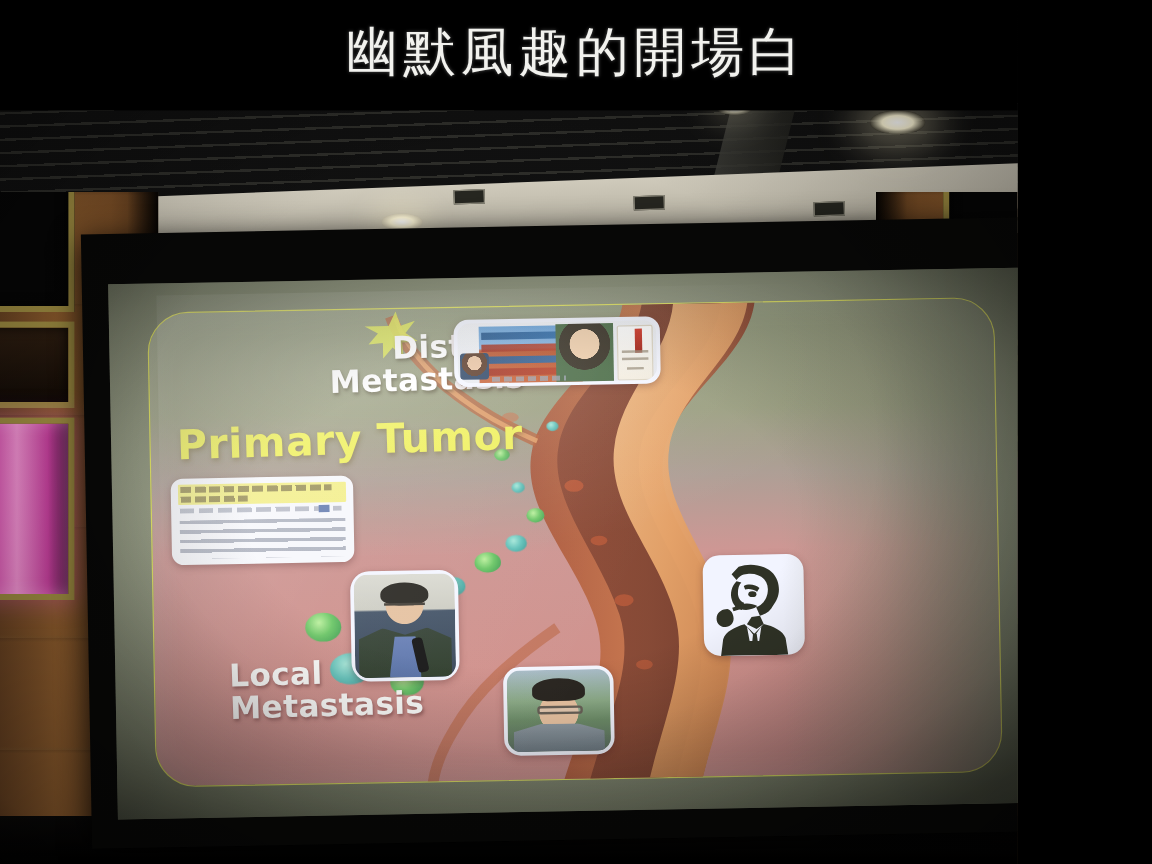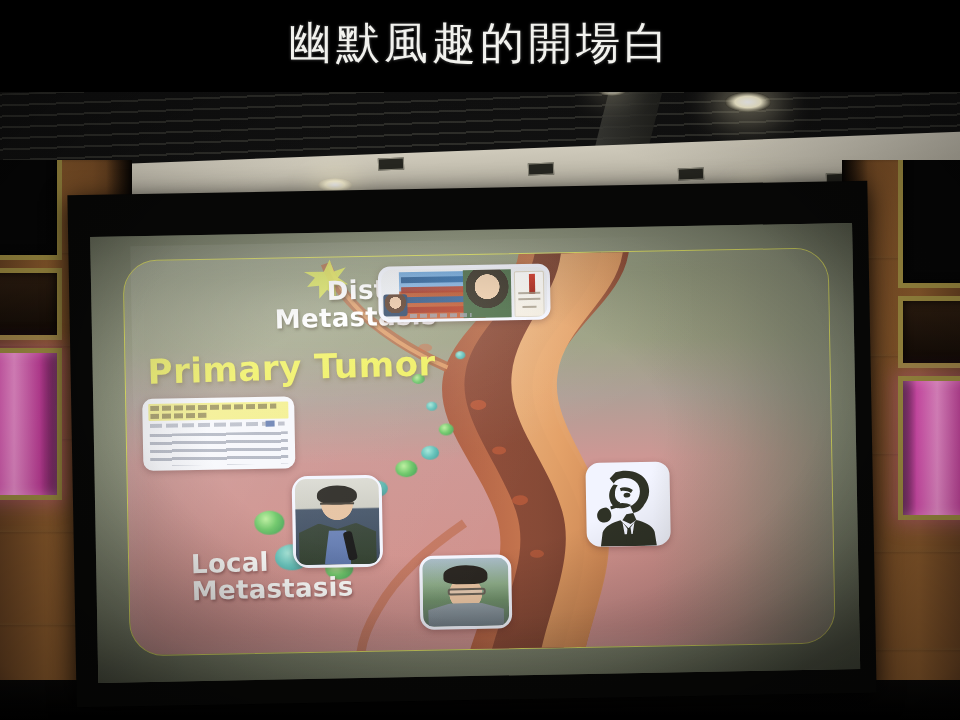--- a/index.html
+++ b/index.html
@@ -7,21 +7,21 @@
   html, body {
     width: 960px;
     height: 720px;
     overflow: hidden;
     background: #000;
     font-family: "Liberation Sans", sans-serif;
   }
 
   #scene {
     position: relative;
-    width: 960px;
+    width: 848px;
     height: 720px;
     overflow: hidden;
     background: #050505;
   }
 
   
   .title-banner {
     position: absolute;
     left: 0; top: 0;
     width: 960px; height: 92px;

